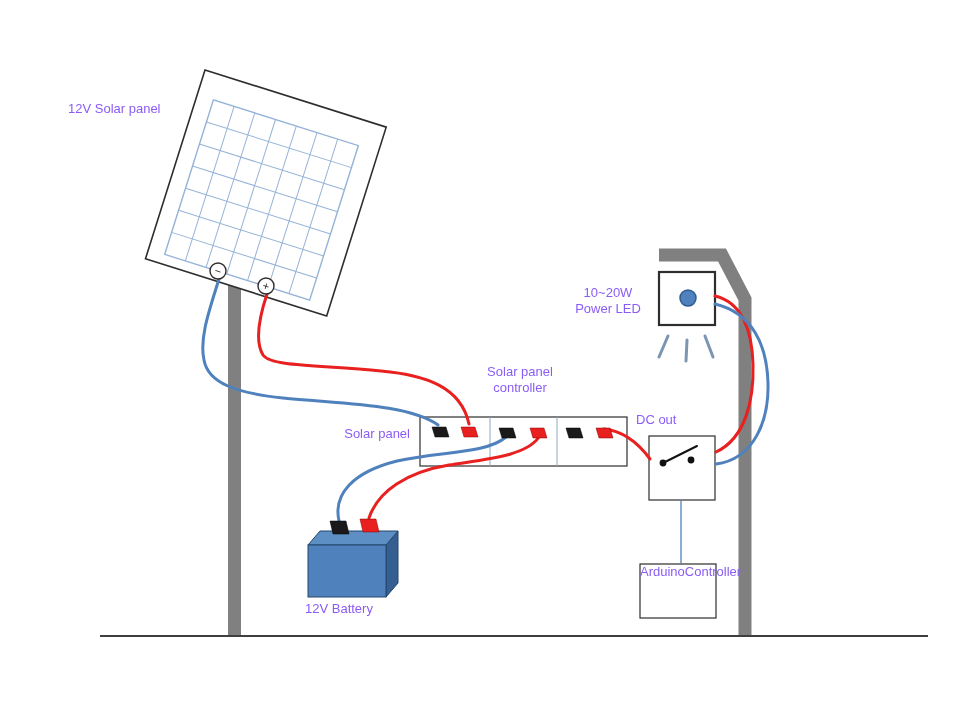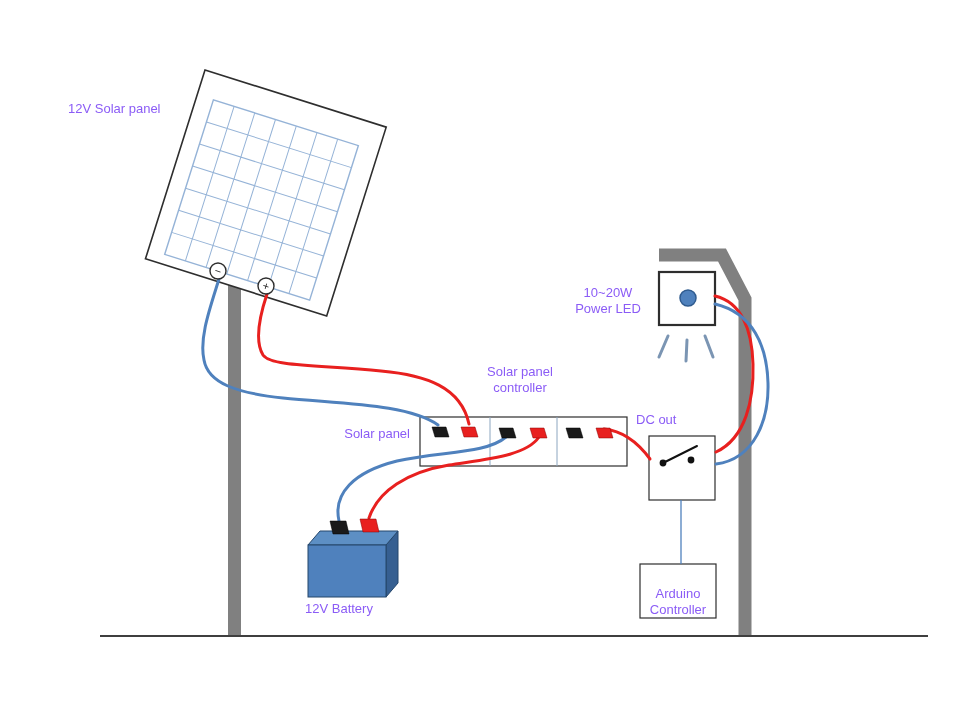--- a/index.html
+++ b/index.html
@@ -116,20 +116,20 @@
 
   <div class="label" style="left:332px;top:426px;width:78px;text-align:right">Solar panel</div>
 
   <div class="label" style="left:636px;top:412px">DC out</div>
 
   <div class="label multi" style="left:556px;top:285px;width:104px;text-align:center">
     <div>10~20W</div>
     <div>Power LED</div>
   </div>
 
-  <div class="label multi" style="left:640px;top:564px;width:76px;height:54px;display:flex;flex-direction:column;justify-content:flex-end;text-align:center">
+  <div class="label multi" style="left:640px;top:564px;width:76px;height:54px;display:flex;justify-content:flex-start;text-align:center">
     <div>Arduino</div>
     <div>Controller</div>
   </div>
 
   <div class="label" style="left:305px;top:601px">12V Battery</div>
 
 </div>
 
 </body></html>

